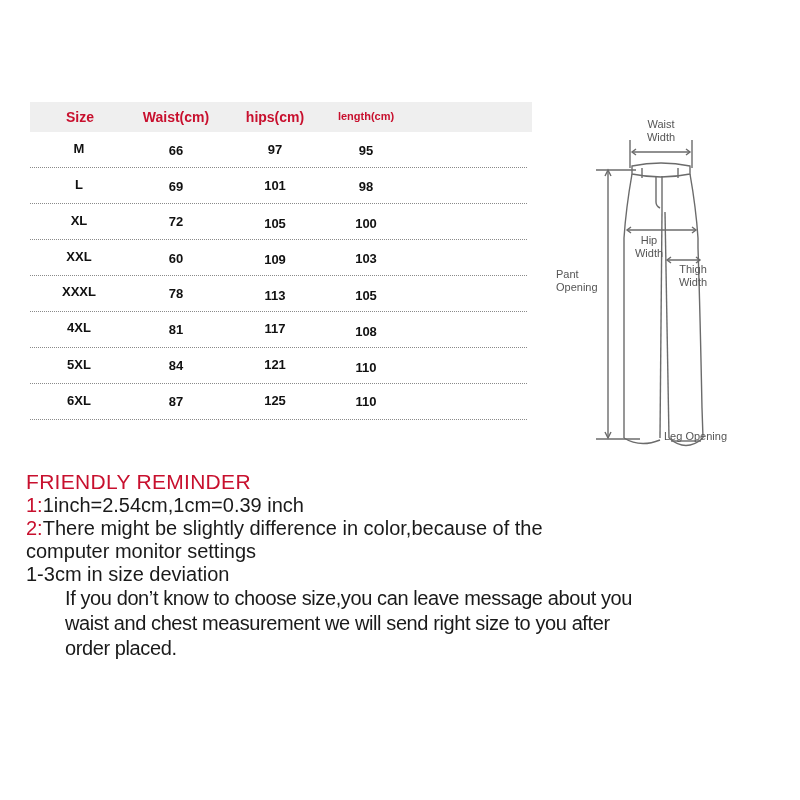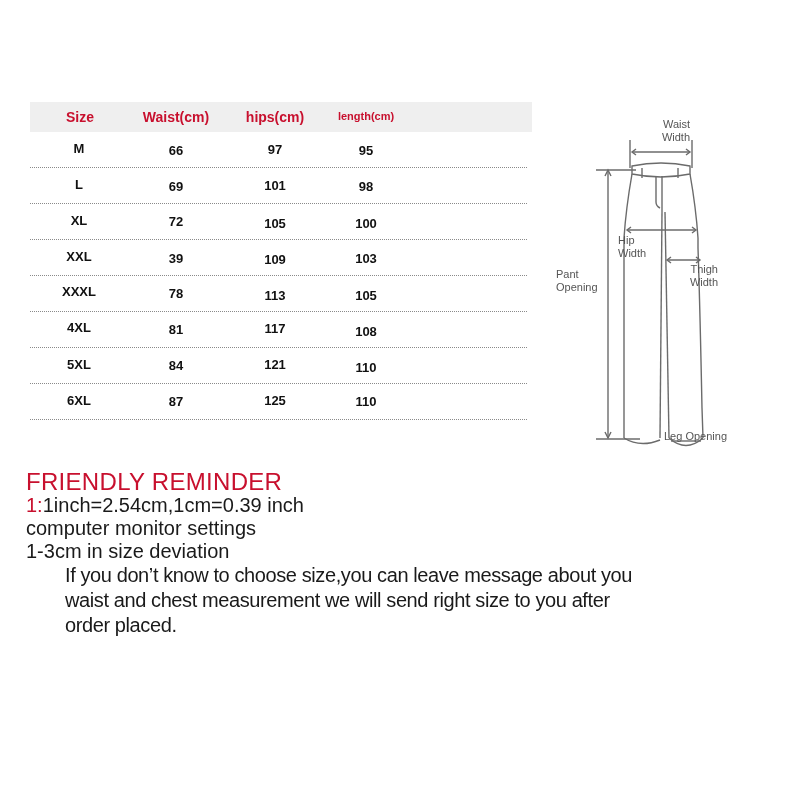--- a/index.html
+++ b/index.html
@@ -20,24 +20,24 @@
   .trow {
     position: absolute; left: 0; width: 497px; height: 36px;
     border-bottom: 1px dotted #8a8a8a;
   }
   .td {
     position: absolute; font-weight: bold; font-size: 13px; color: #111;
     transform: translateX(-50%); white-space: nowrap;
   }
 
   .diagram { position: absolute; left: 550px; top: 108px; width: 220px; height: 350px; }
-  .diag-label { position: absolute; font-size: 11px; color: #555; line-height: 13px; text-align: right; }
+  .diag-label { position: absolute; font-size: 11px; color: #555; line-height: 13px; text-align: center; }
 
   .reminder { position: absolute; left: 26px; top: 470px; width: 760px; }
-  .rem-title { color: #c8102e; font-size: 24px; line-height: 24px; letter-spacing: 0.3px; }
+  .rem-title { color: #c8102e; font-size: 21px; line-height: 24px; letter-spacing: 0.3px; }
   .rem-line { font-size: 20px; line-height: 23px; color: #1a1a1a; }
   .rem-num { color: #c8102e; }
   .rem-note { font-size: 20px; line-height: 25px; color: #1a1a1a; letter-spacing: -0.4px; font-family: "Liberation Sans Narrow", "Liberation Sans", sans-serif; margin-left: 39px; }
 </style>
 </head>
 <body>
 
 <div class="size-table">
   <div class="thead">
     <span class="th" style="left:50px">Size</span>
@@ -59,21 +59,21 @@
     <span class="td" style="left:336px;top:11px">98</span>
   </div>
   <div class="trow" style="top:102px">
     <span class="td" style="left:49px;top:9px">XL</span>
     <span class="td" style="left:146px;top:10px">72</span>
     <span class="td" style="left:245px;top:12px">105</span>
     <span class="td" style="left:336px;top:12px">100</span>
   </div>
   <div class="trow" style="top:138px">
     <span class="td" style="left:49px;top:9px">XXL</span>
-    <span class="td" style="left:146px;top:11px">39</span>
+    <span class="td" style="left:146px;top:11px">60</span>
     <span class="td" style="left:245px;top:12px">109</span>
     <span class="td" style="left:336px;top:11px">103</span>
   </div>
   <div class="trow" style="top:174px">
     <span class="td" style="left:49px;top:8px">XXXL</span>
     <span class="td" style="left:146px;top:10px">78</span>
     <span class="td" style="left:245px;top:12px">113</span>
     <span class="td" style="left:336px;top:12px">105</span>
   </div>
   <div class="trow" style="top:210px">
@@ -135,21 +135,21 @@
     <line x1="46" y1="62" x2="86" y2="62"></line>
     <line x1="58" y1="62" x2="58" y2="330"></line>
     <polyline points="55,68 58,62 61,68"></polyline>
     <polyline points="55,324 58,330 61,324"></polyline>
     <line x1="46" y1="331" x2="90" y2="331"></line>
   </svg>
   <div class="diag-label" style="left:82px;top:10px;width:58px">
     <div>Waist</div>
     <div>Width</div>
   </div>
-  <div class="diag-label" style="left:68px;top:126px;width:40px;text-align:left">
+  <div class="diag-label" style="left:79px;top:126px;width:40px;text-align:center">
     <div>Hip</div>
     <div>Width</div>
   </div>
   <div class="diag-label" style="left:118px;top:155px;width:50px">
     <div>Thigh</div>
     <div>Width</div>
   </div>
   <div class="diag-label" style="left:6px;top:160px;width:48px;text-align:left">
     <div>Pant</div>
     <div>Opening</div>
@@ -157,20 +157,23 @@
   <div class="diag-label" style="left:114px;top:322px;width:100px;text-align:left">Leg Opening</div>
 </div>
 
 <div class="reminder">
   <div class="rem-title">FRIENDLY REMINDER</div>
 
   <div class="rem-line">
     <span class="rem-num">1:</span><span>1inch=2.54cm,1cm=0.39 inch</span>
   </div>
 
+  <div class="rem-line">
+    <span class="rem-num">2:</span><span>There might be slightly difference in color,because of the</span>
+  </div>
   <div class="rem-line">computer monitor settings</div>
 
   <div class="rem-line">1-3cm in size deviation</div>
 
   <div class="rem-note">If you don’t know to choose size,you can leave message about you</div>
   <div class="rem-note">waist and chest measurement we will send right size to you after</div>
   <div class="rem-note">order placed.</div>
 </div>
 
 </body></html>

